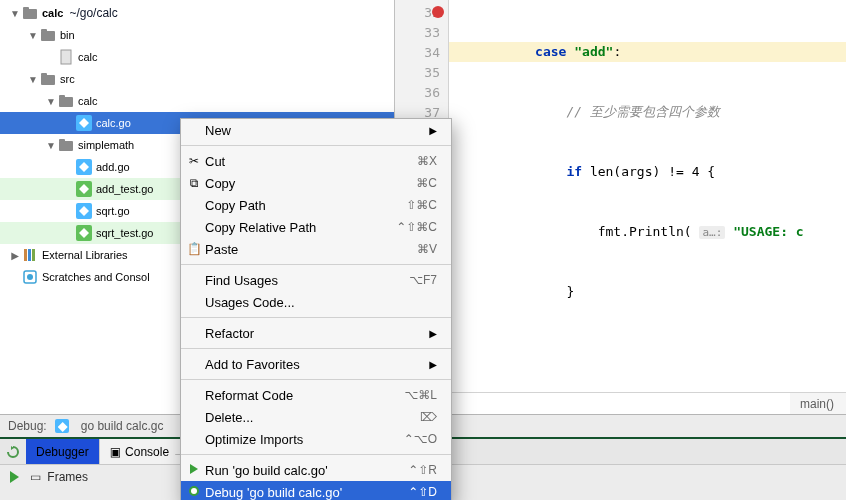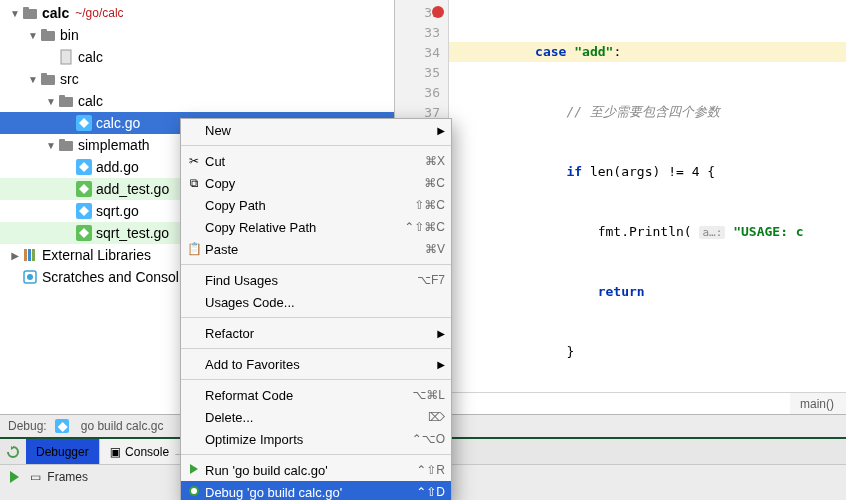--- a/index.html
+++ b/index.html
@@ -9,22 +9,22 @@
   .tree { padding-top: 2px; }
   .tree-row { display: flex; align-items: center; height: 22px; padding-left: 8px; cursor: pointer; }
   .tree-row.selected { background: #3874d6; color: #fff; }
   .tree-row.green { background: #e3f8e3; }
   .arrow { width: 14px; text-align: center; font-size: 10px; color: #6b6b6b; }
   .folder-icon, .go-icon, .lib-icon, .scratch-icon { width: 16px; height: 16px; margin-right: 4px; display: inline-flex; align-items: center; justify-content: center; }
   .folder-icon svg, .lib-icon svg, .scratch-icon svg { display: block; }
   .go-icon { background: #4cb8ff; border-radius: 2px; position: relative; }
   .go-icon::after { content: ""; position: absolute; left: 3px; top: 3px; width: 10px; height: 10px; background: #fff; border-radius: 2px; clip-path: polygon(50% 0, 100% 50%, 50% 100%, 0 50%); transform: rotate(0deg); }
   .go-icon.green { background: #61c05a; }
-  .row-label { font-size: 14px; }
-  .row-sub { color: #b91c1c; font-size: 12px; margin-left: 6px; }
+  .row-label { font-size: 11px; }
+  .row-sub { color: #0f172a; font-size: 12px; margin-left: 6px; }
   .bold { font-weight: 700; }
 
   .editor-side { flex: 1; display: flex; background: #fff; position: relative; }
   .gutter { width: 54px; background: #f2f2f2; border-right: 1px solid #d3d3d3; padding-top: 2px; }
   .gutter-line { height: 20px; display: flex; align-items: center; justify-content: flex-end; padding-right: 8px; color: #a0a0a0; font-family: Menlo, monospace; font-size: 13px; position: relative; }
   .bp-dot { position: absolute; right: 4px; width: 12px; height: 12px; background: #d83a3a; border-radius: 50%; }
   .code-area { flex: 1; font-family: Menlo, monospace; font-size: 13px; line-height: 20px; padding-top: 2px; overflow: hidden; white-space: pre; }
   .code-line { height: 20px; }
   .code-line.caret { background: #fcf3cf; }
   .kw { color: #0033b3; font-weight: 700; }
@@ -39,21 +39,21 @@
   .debug-header .label { padding: 0 8px; color: #575757; }
   .debug-tabbar { display: flex; align-items: stretch; height: 26px; background: #e7e7e7; border-bottom: 1px solid #c8c8c8; }
   .dbg-btn { width: 26px; height: 26px; display: flex; align-items: center; justify-content: center; color: #4c9a4c; font-size: 14px; }
   .tab { padding: 0 10px; display: flex; align-items: center; border-right: 1px solid #c8c8c8; background: #f2f2f2; font-size: 12px; gap: 4px; }
   .tab.active { background: #1d4ed8; }
   .frames-row { height: 24px; display: flex; align-items: center; padding-left: 30px; font-size: 12px; color: #2b2b2b; gap: 6px; background:#ececec; }
   .play-icon { width:0; height:0; border-left: 9px solid #3aa03a; border-top: 6px solid transparent; border-bottom: 6px solid transparent; margin-left:6px; }
 
   
   .ctx { position: absolute; left: 180px; top: 118px; width: 272px; background: #f6f6f6; border: 1px solid #b0b0b0; box-shadow: 3px 6px 18px rgba(0,0,0,.35); font-size: 13px; z-index: 100; }
-  .ctx-item { height: 22px; display: flex; align-items: center; padding: 0 6px 0 24px; position: relative; cursor: pointer; }
+  .ctx-item { height: 22px; display: flex; align-items: center; padding: 0 14px 0 24px; position: relative; cursor: pointer; }
   .ctx-item.hover { background: #2b66d6; color: #fff; }
   .ctx-item .sc { margin-left: auto; font-size: 12px; color: #6d6d6d; }
   .ctx-item.hover .sc { color: #fff; }
   .ctx-sep { height: 1px; background: #d0d0d0; margin: 4px 0; }
   .ctx-arrow { margin-left: auto; font-size: 10px; }
   .ctx-icon { position: absolute; left: 6px; width: 14px; text-align: center; font-size: 12px; }
 
   .status-strip { position:absolute; left:395px; right:0; top:392px; height:22px; background:#fff; border-top:1px solid #d3d3d3;}
 </style>
 </head>
@@ -188,21 +188,20 @@
         </div>
       <div class="gutter-line">
           <span>37</span>
         </div>
     </div>
     <div class="code-area">
       <div class="code-line caret">           <span class="kw">case </span><span class="str">"add"</span><span>:</span></div>
       <div class="code-line">           <span class="cmt">    // 至少需要包含四个参数</span></div>
       <div class="code-line">           <span>    </span><span class="kw">if </span><span>len(args) != 4 {</span></div>
       <div class="code-line">           <span>        fmt.Println( </span><span class="param-hint">a…:</span><span class="str"> "USAGE: c</span></div>
-      <div class="code-line">           <span>        </span><span class="kw">return</span></div>
       <div class="code-line">           <span>    }</span></div>
       
       
       
       
       
       
       
       
       

